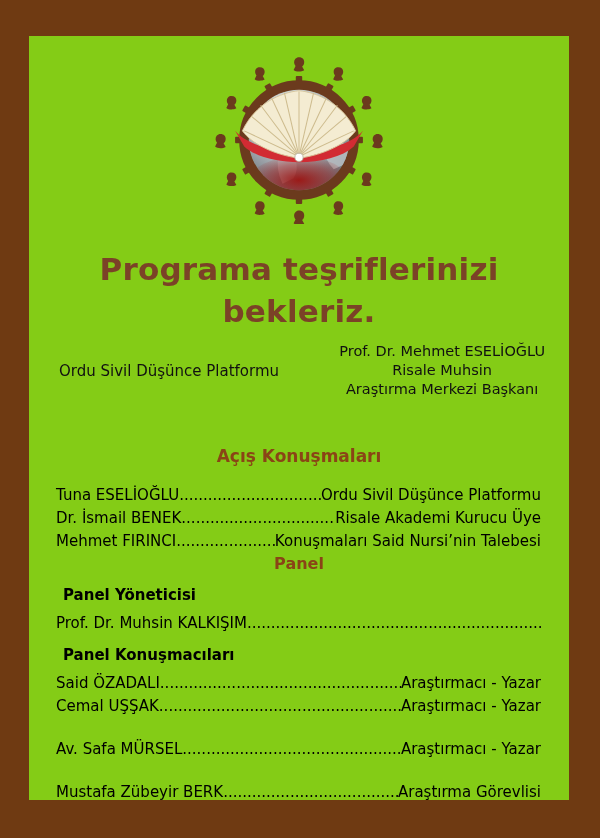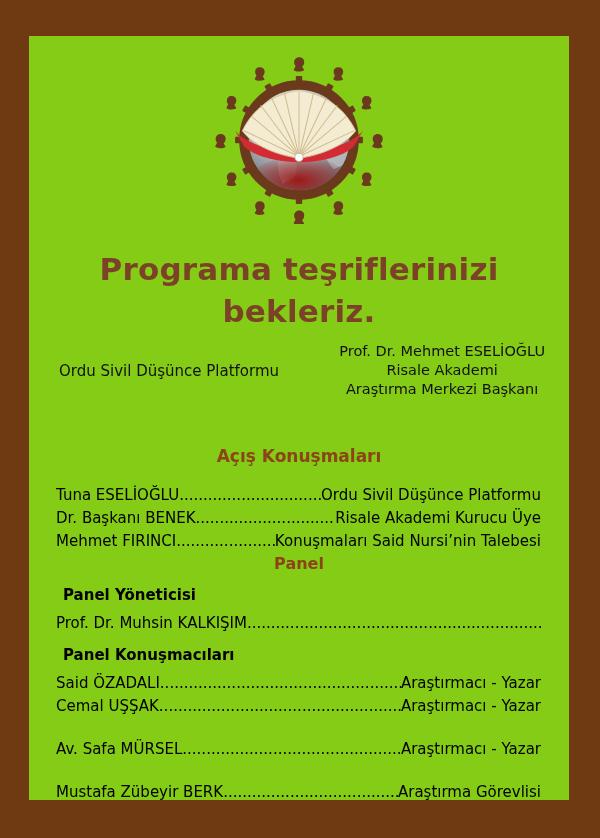--- a/index.html
+++ b/index.html
@@ -155,34 +155,34 @@
         </g>
       </svg>
     </div>
 
     <h1 class="main-title"><span>Programa teşriflerinizi</span><br><span>bekleriz.</span></h1>
 
     <div class="credits">
       <div class="credits-left">Ordu Sivil Düşünce Platformu</div>
       <div class="credits-right">
         <div>Prof. Dr. Mehmet ESELİOĞLU</div>
-        <div>Risale Akademi</div>
+        <div>Risale Muhsin</div>
         <div>Araştırma Merkezi Başkanı</div>
       </div>
     </div>
 
     <div class="sec-title">Açış Konuşmaları</div>
     <div class="rows">
       <div class="row">
         <span class="nm">Tuna ESELİOĞLU</span>
         <span class="lead">.......................................................................................................................................................</span>
         <span class="rl">Ordu Sivil Düşünce Platformu</span>
       </div>
       <div class="row">
-        <span class="nm">Dr. Başkanı BENEK</span>
+        <span class="nm">Dr. İsmail BENEK</span>
         <span class="lead">.......................................................................................................................................................</span>
         <span class="rl">Risale Akademi Kurucu Üye</span>
       </div>
       <div class="row">
         <span class="nm">Mehmet FIRINCI</span>
         <span class="lead">.......................................................................................................................................................</span>
         <span class="rl">Konuşmaları Said Nursi’nin Talebesi</span>
       </div>
     </div>
 

